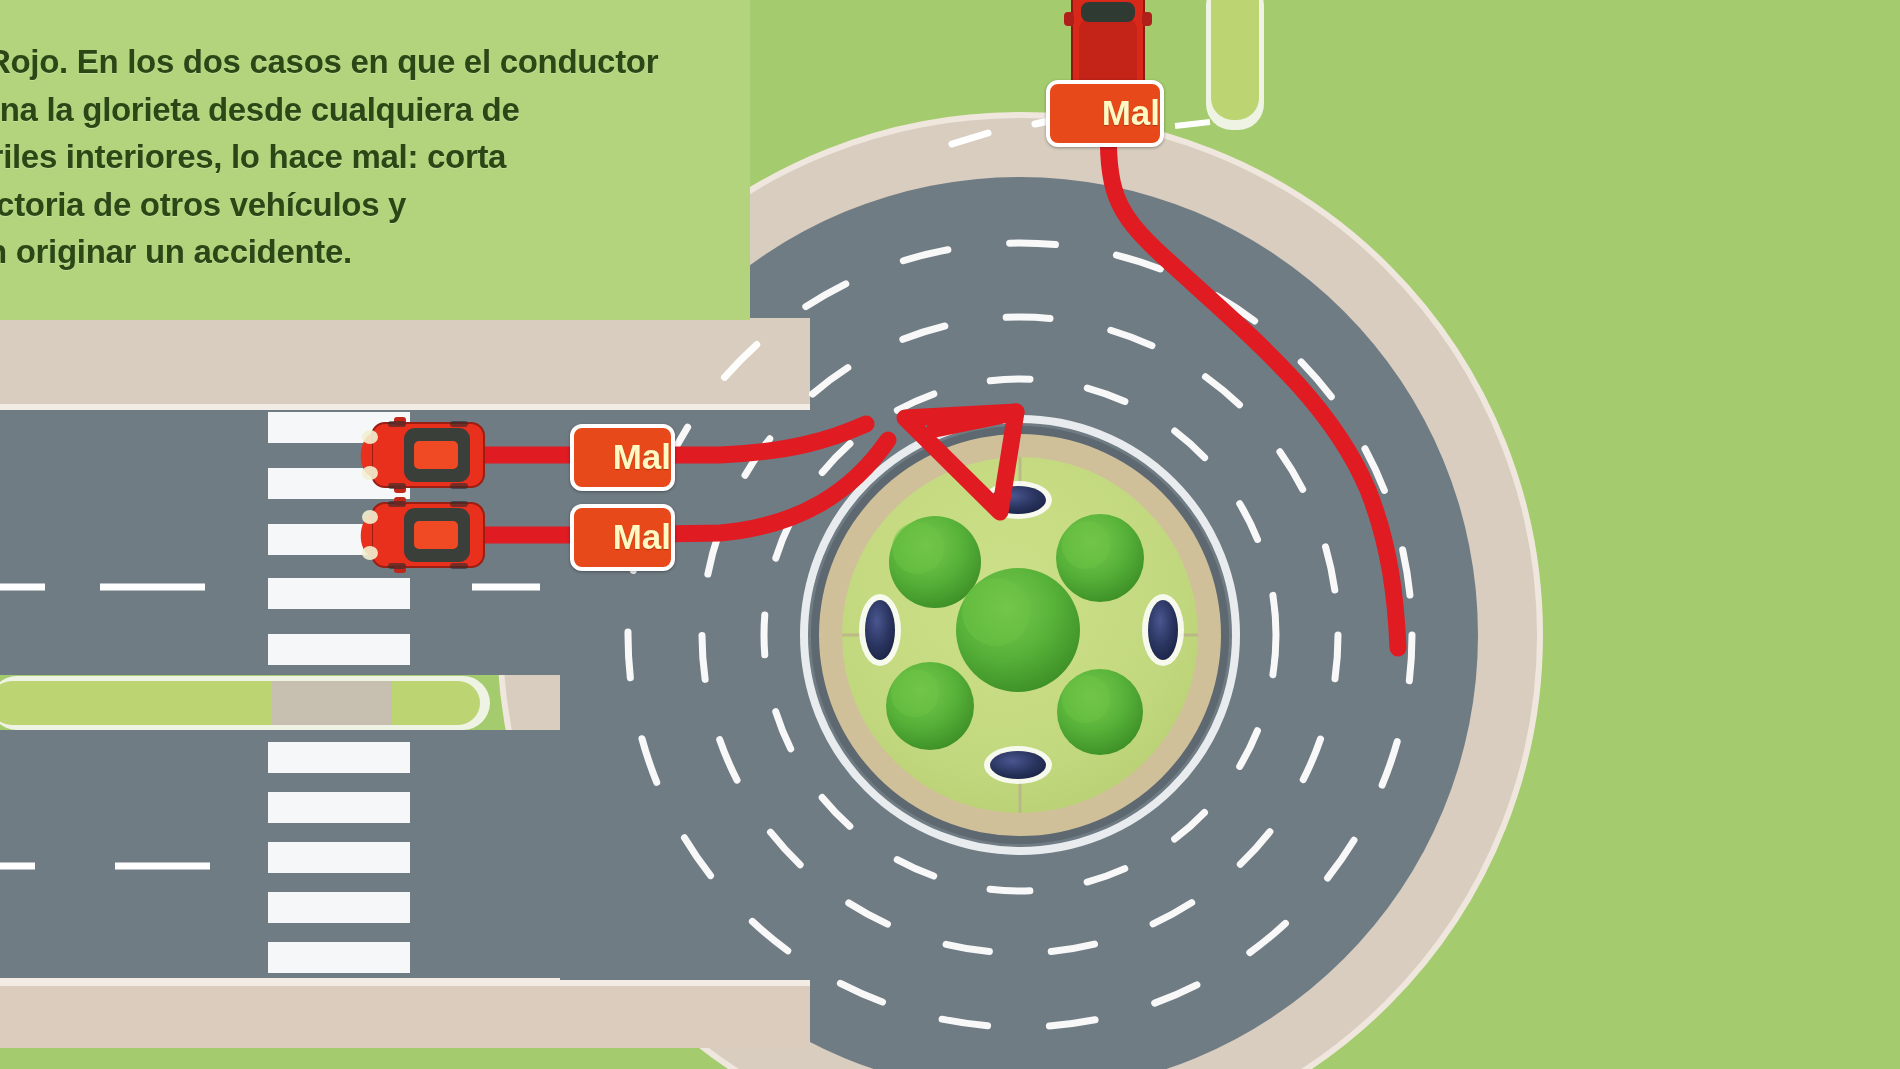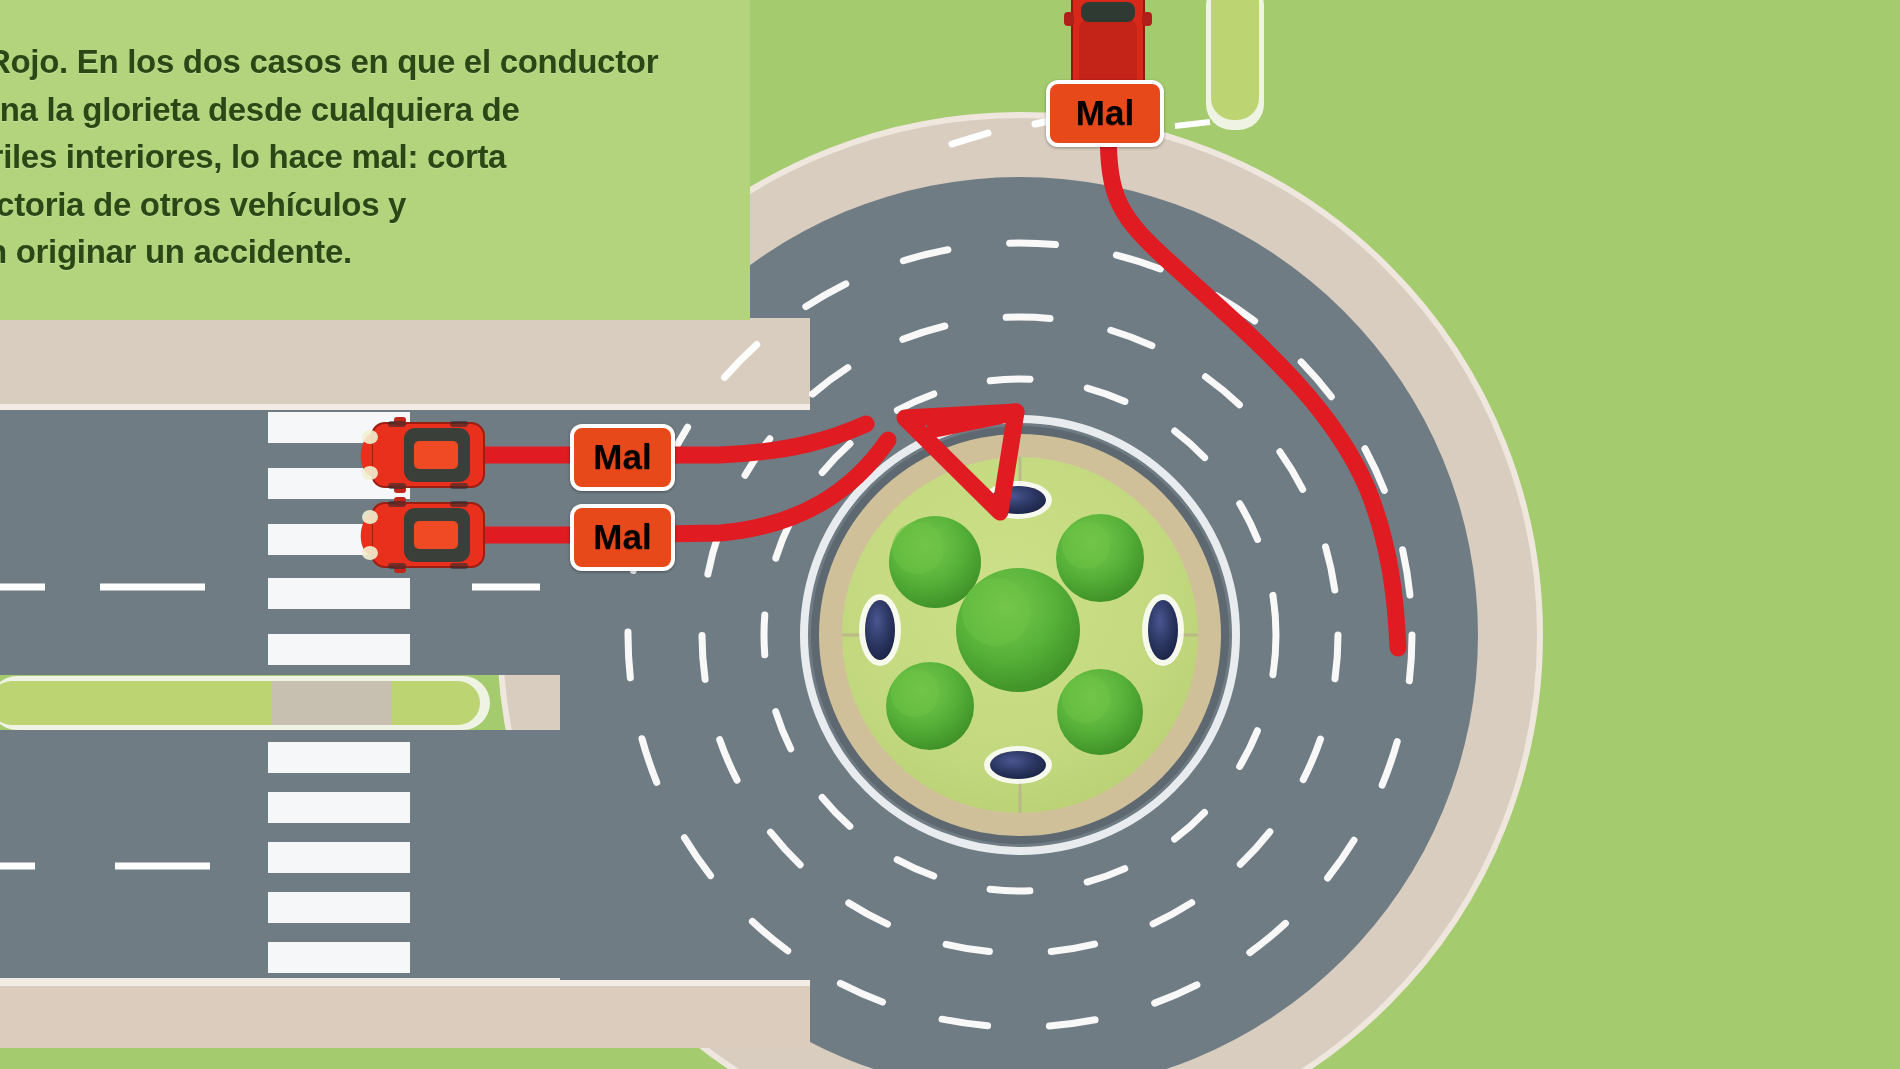--- a/index.html
+++ b/index.html
@@ -39,26 +39,26 @@
     letter-spacing:-0.3px;
     text-shadow:0 1px 0 rgba(255,255,255,0.25);
   }
 
   
   .mal {
     position:absolute;
     background:#e8491a;
     border:4px solid #ffffff;
     border-radius:12px;
-    color:#000000;
+    color:#fef9c3;
     font-family:"Liberation Sans", sans-serif;
     font-weight:bold;
     font-size:35px;
     line-height:1;
-    text-align:center;
+    text-align:right;
     padding:11px 0 13px 0;
     box-shadow:0 1px 3px rgba(0,0,0,0.35);
     text-shadow:0 1px 1px rgba(0,0,0,0.25);
   }
   #mal-top   { left:1046px; top:80px;  width:118px; }
   #mal-mid   { left:570px;  top:424px; width:105px; }
   #mal-low   { left:570px;  top:504px; width:105px; }
 </style>
 </head>
 <body>

